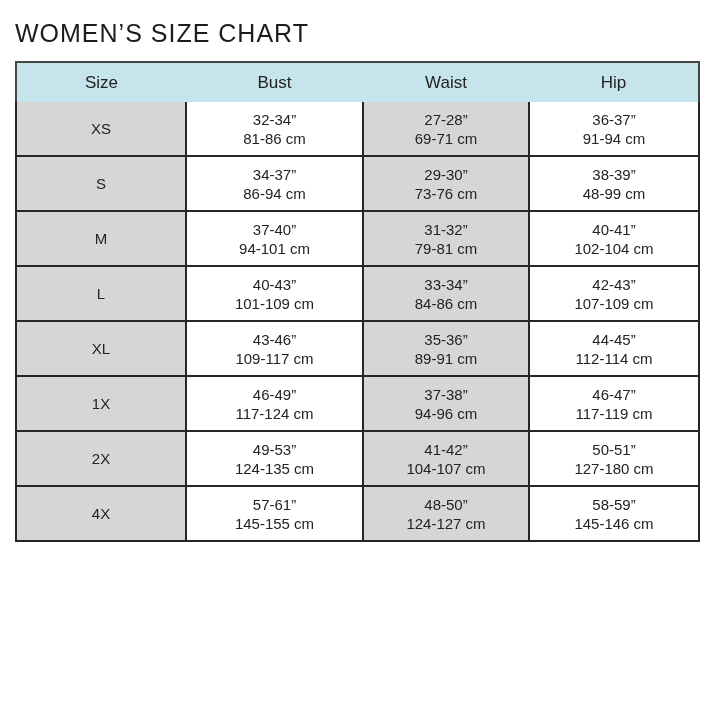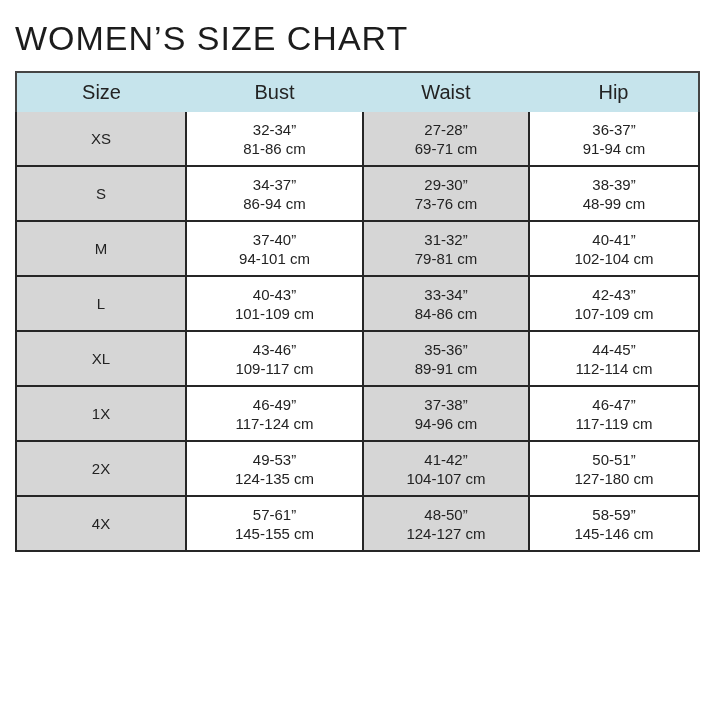--- a/index.html
+++ b/index.html
@@ -10,37 +10,37 @@
   body {
     width: 720px;
     height: 719px;
     font-family: "Liberation Sans", sans-serif;
     color: var(--text, #232323);
     overflow: hidden;
   }
   .page-title {
     margin: 0;
     padding: 19px 0 0 15px;
-    font-size: 34px;
+    font-size: 25px;
     font-weight: 400;
     letter-spacing: 1px;
     color: #1c1c1c;
     white-space: nowrap;
   }
   table.size-chart {
     border-collapse: collapse;
     table-layout: fixed;
     width: 683px;
     margin: 13px 0 0 15px;
     border: 2px solid #454545;
   }
   table.size-chart th {
     background: var(--header-bg, #c6e4ec);
     height: 37px;
-    font-size: 20px;
+    font-size: 17px;
     font-weight: 400;
     text-align: center;
     vertical-align: middle;
     border: none;
     color: var(--text, #232323);
   }
   table.size-chart td {
     border: 2px solid var(--border, #262626);
     text-align: center;
     vertical-align: middle;

